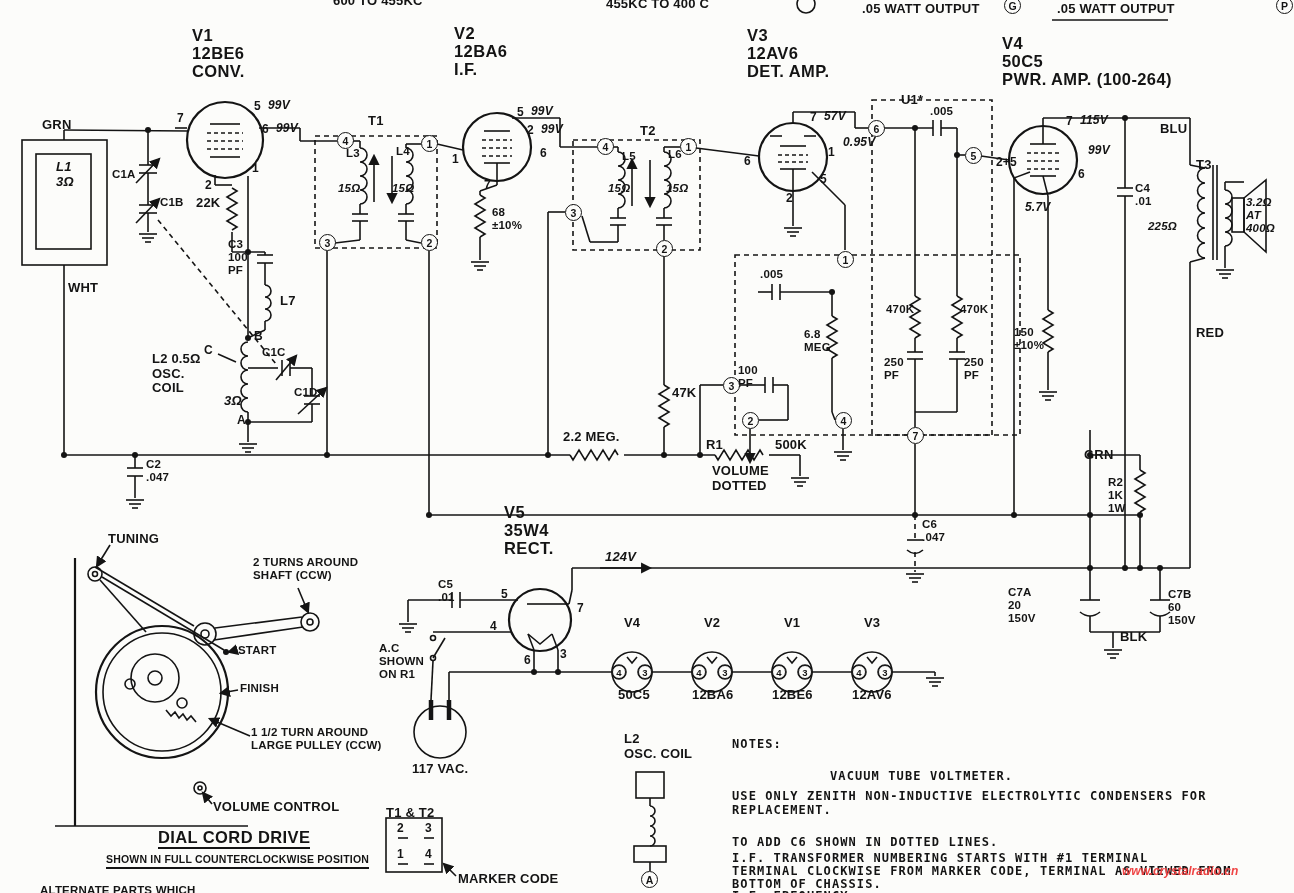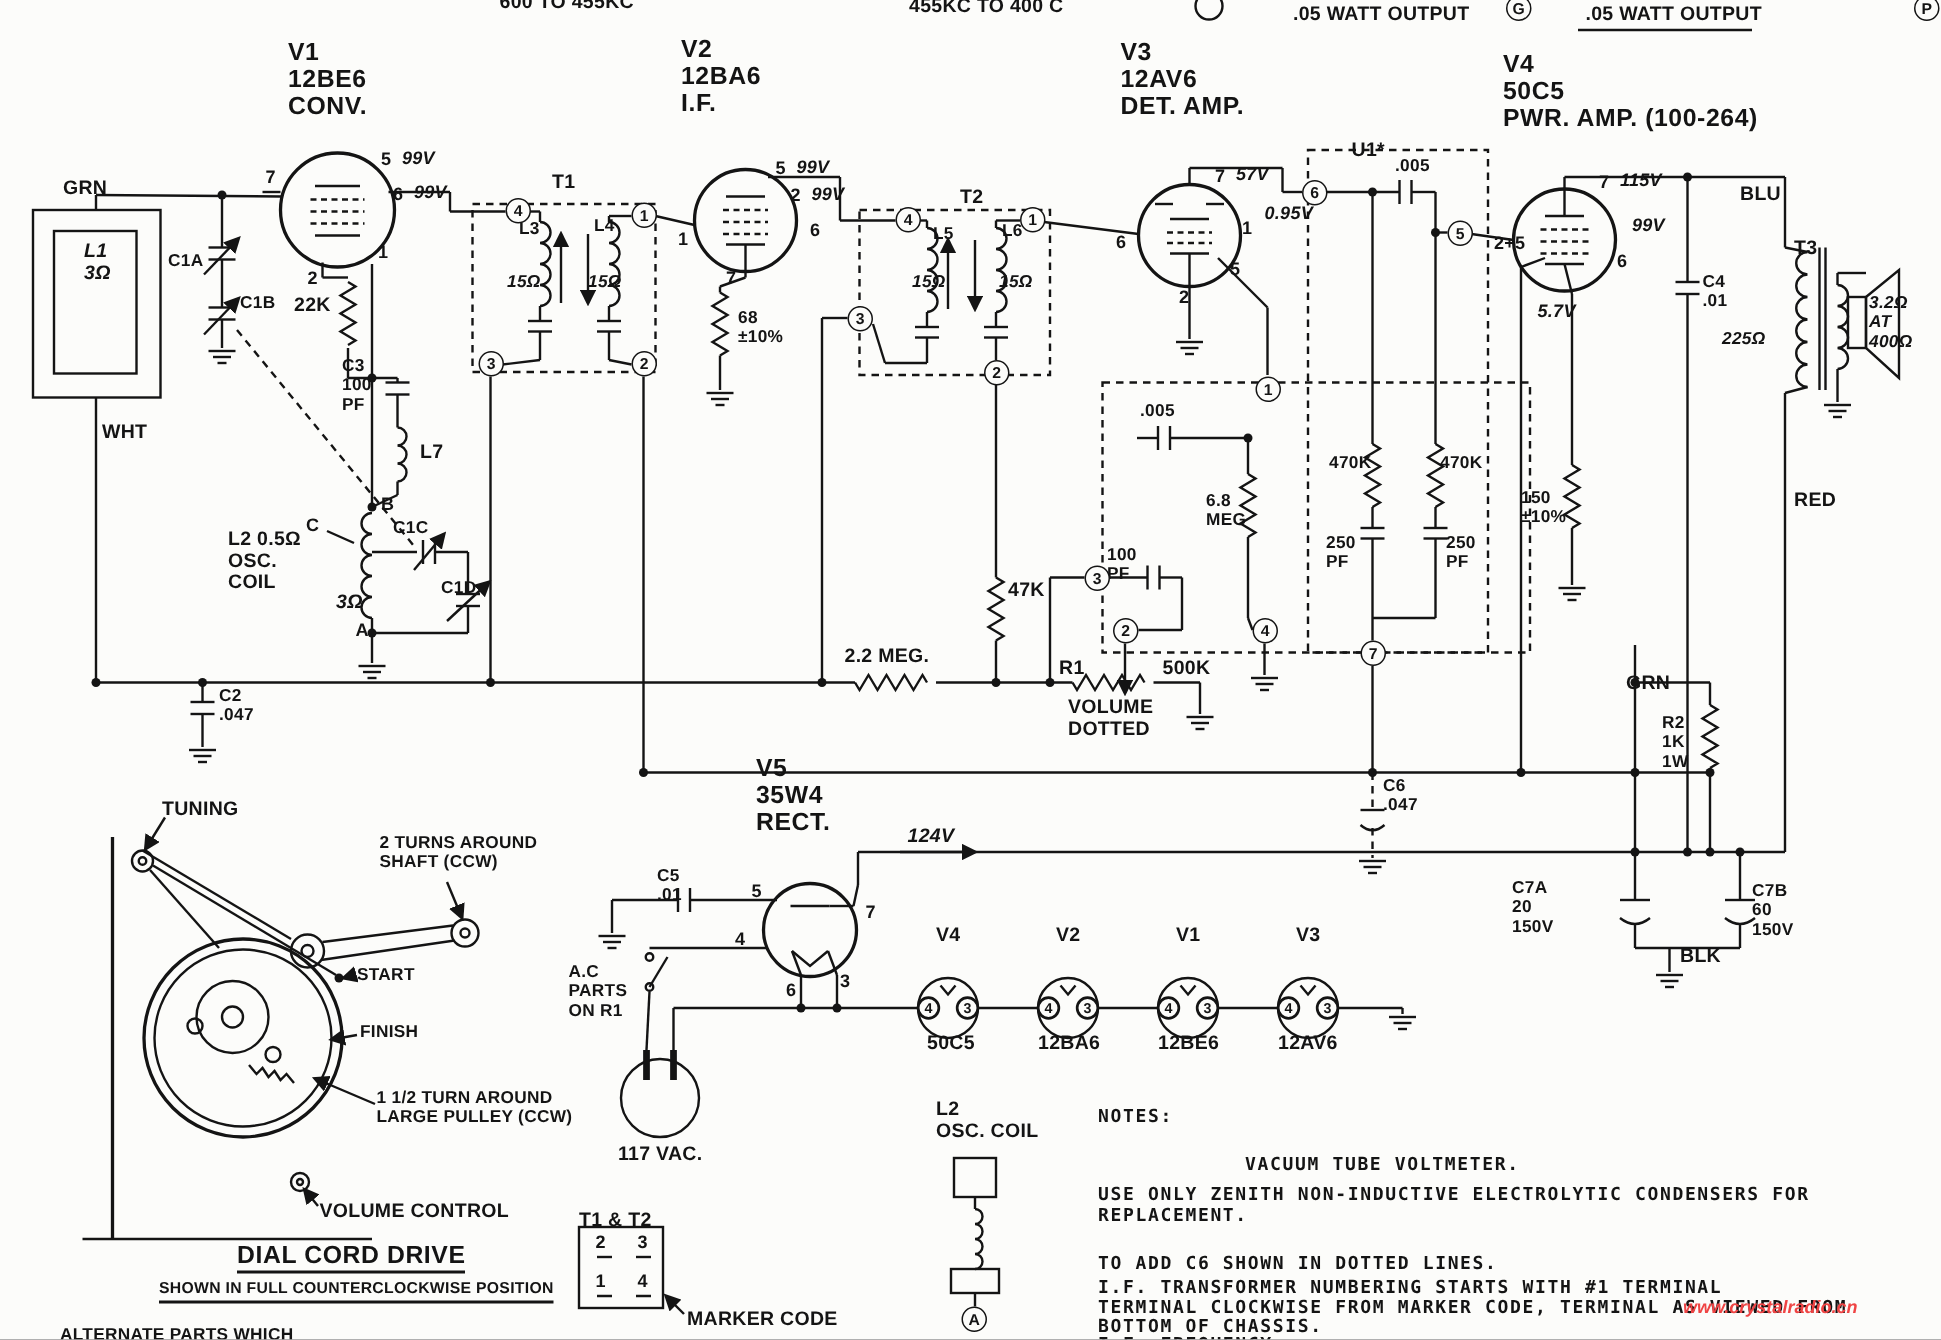--- a/index.html
+++ b/index.html
@@ -633,21 +633,21 @@
 
 <span class="lbl sm" style="left:438px;top:578px">C5
 .01</span>
 <span class="lbl pin" style="left:501px;top:588px">5</span>
 <span class="lbl pin" style="left:577px;top:602px">7</span>
 <span class="lbl pin" style="left:490px;top:620px">4</span>
 <span class="lbl pin" style="left:560px;top:648px">3</span>
 <span class="lbl pin" style="left:524px;top:654px">6</span>
 <span class="lbl it" style="left:605px;top:550px">124V</span>
 <span class="lbl sm" style="left:379px;top:642px">A.C
-PARTS
+SHOWN
 ON R1</span>
 <span class="lbl" style="left:412px;top:762px">117 VAC.</span>
 
 <span class="lbl" style="left:624px;top:616px">V4</span>
 <span class="lbl" style="left:704px;top:616px">V2</span>
 <span class="lbl" style="left:784px;top:616px">V1</span>
 <span class="lbl" style="left:864px;top:616px">V3</span>
 <span class="term smt" style="left:612px;top:665px">4</span>
 <span class="term smt" style="left:638px;top:665px">3</span>
 <span class="term smt" style="left:692px;top:665px">4</span>

